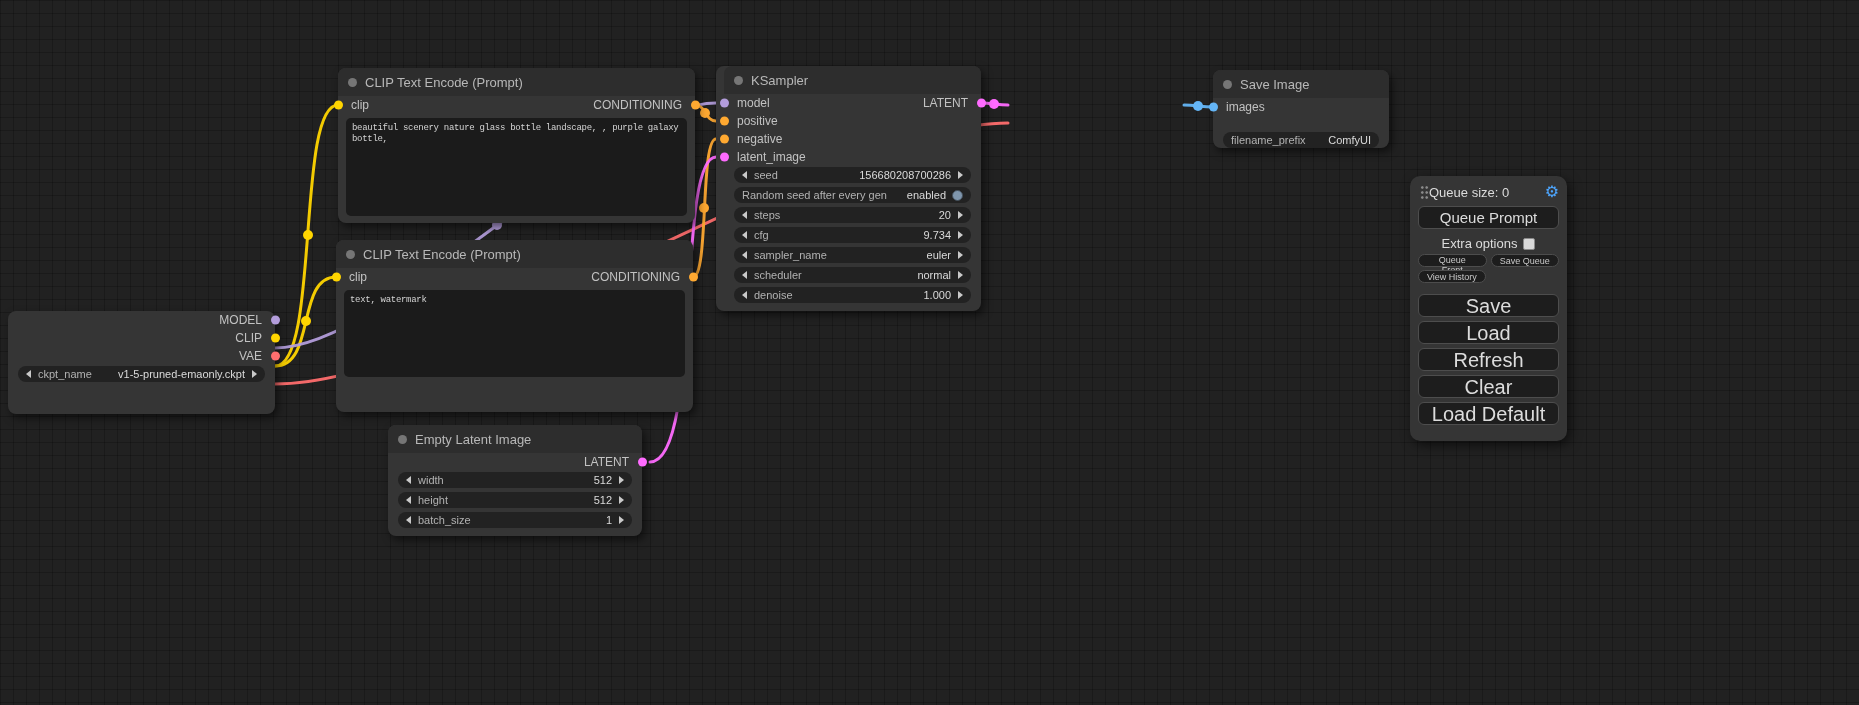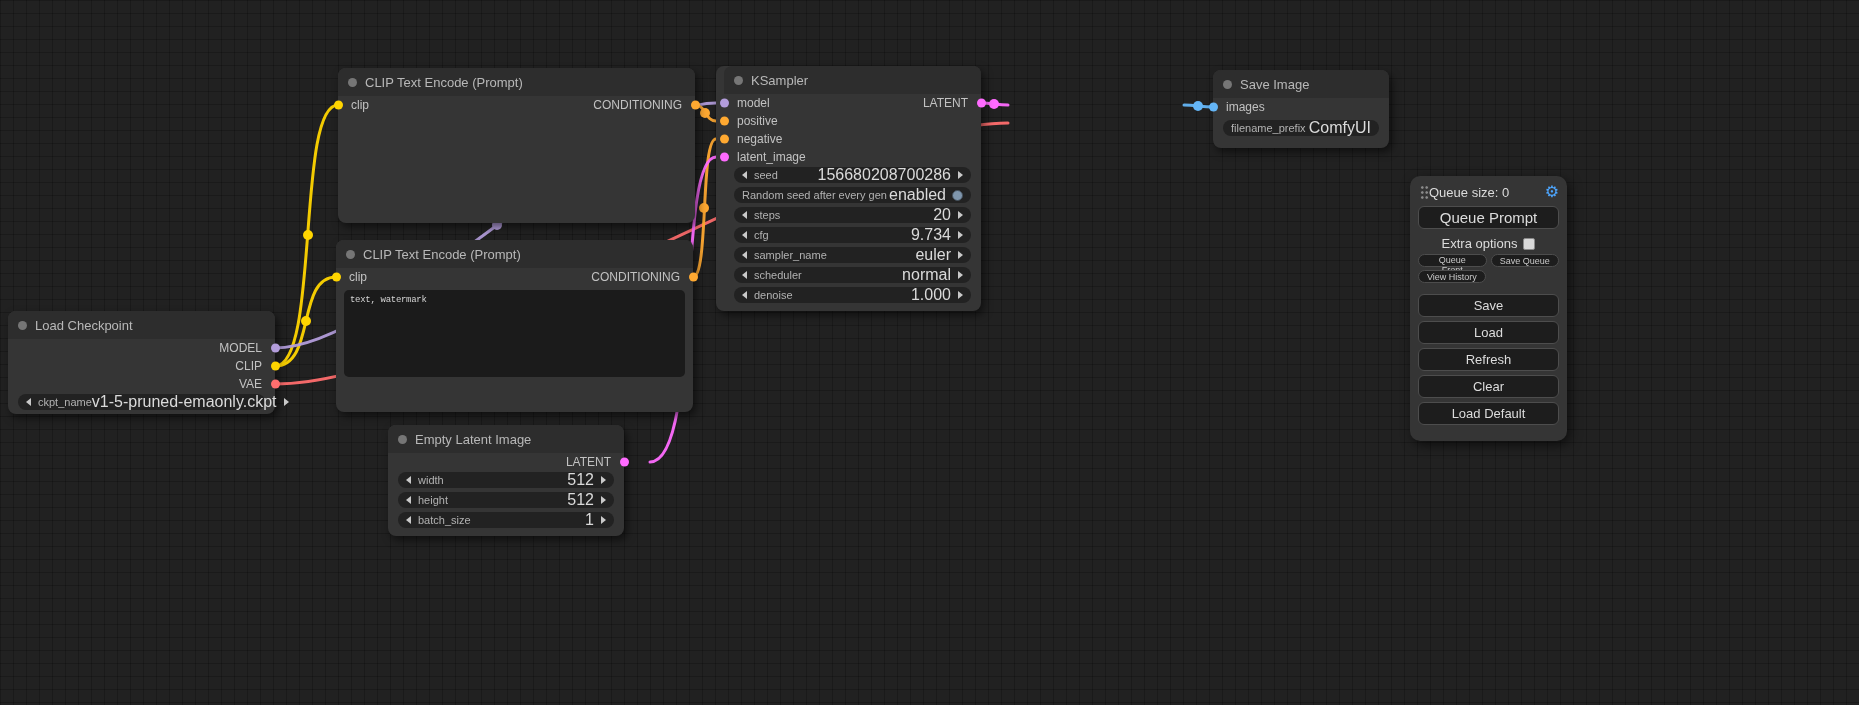--- a/index.html
+++ b/index.html
@@ -29,21 +29,21 @@
   .slot-label.out { margin-left:auto; margin-right:13px;text-align:center; }
   .socket { position:absolute; width:9px; height:9px; border-radius:50%;
             top:50%; transform:translateY(-50%); z-index:3; }
   .socket.in  { left:-4.5px; }
   .socket.out { right:-4.5px; }
 
   .widget { position:relative; height:16px; margin:4px 10px 0; background:#222;
             border-radius:8px; display:flex; align-items:center; padding:0 8px; }
   .widget.first { margin-top:1px; }
   .w-label { color:#b2b2b2; font-size:11px; white-space:nowrap; }
-  .w-value { margin-left:auto; color:#dadada; font-size:16px; white-space:nowrap;text-align:right; }
+  .w-value { margin-left:auto; color:#dadada; font-size:11px; white-space:nowrap;text-align:right; }
   .arr { width:0; height:0; border-style:solid; flex:0 0 auto; }
   .arr.l { border-width:4px 5px 4px 0; border-color:transparent #c9c9c9 transparent transparent; margin-right:7px; }
   .arr.r { border-width:4px 0 4px 5px; border-color:transparent transparent transparent #c9c9c9; margin-left:7px; }
   .toggle-knob { width:11px; height:11px; border-radius:50%; margin-left:6px;
                  border:1px solid #44505c; flex:0 0 auto; }
 
   .prompt-box { margin:4px 8px 0; background:#1b1b1b; border-radius:5px;
                 padding:5px 6px; color:#d4d4d4;
                 font-family:"Liberation Mono", monospace; font-size:9px;
                 letter-spacing:-0.3px; line-height:11px; overflow:hidden; }
@@ -57,21 +57,21 @@
   .menu-header { display:flex; align-items:center; margin:0 0 6px; }
   .drag-handle { width:9px; height:15px; margin-left:2px;
                  background-image:radial-gradient(#8a8a8a 1px, transparent 1.4px);
                  background-size:4.5px 5px; flex:0 0 auto; }
   .queue-size { flex:1; color:#dcdcdc; font-size:13px; }
   .gear { font-size:16px; line-height:1; cursor:pointer; flex:0 0 auto; }
 
   button { font-family:"Liberation Sans", sans-serif; cursor:pointer;
            background:#1d1d1d; border:1px solid #4d4d4d; color:#dcdcdc; }
   .btn-big { display:block; width:100%; height:23px; margin:4px 0;
-             border-radius:6px; font-size:13px; line-height:20px; }
+             border-radius:6px; font-size:20px; line-height:20px; }
   .btn-queue { font-size:15px; }
   .extra-row { display:flex; align-items:center; justify-content:center; gap:6px;
                margin:7px 0 3px; color:#dcdcdc; font-size:13px; }
   .checkbox { width:12px; height:12px; background:#d9d9d9; border:1px solid #8a8a8a;
               border-radius:2px; cursor:pointer; }
   .small-row { display:flex; gap:4px; margin:3px 0; }
   .small-row.center { justify-content:flex-start; }
   .btn-small { flex:1; height:13px; border-radius:8px; font-size:9px;
                line-height:10px; padding:0 8px; color:#c9c9c9; }
   .btn-small.vh { flex:0 0 auto; }
@@ -98,24 +98,20 @@
     <circle cx="497" cy="225" r="5" fill="#B39DDB"></circle>
     <circle cx="642" cy="253" r="5" fill="#FF6E6E"></circle>
     <circle cx="705" cy="113" r="5" fill="#FFA931"></circle>
     <circle cx="704" cy="208" r="5" fill="#FFA931"></circle>
     <circle cx="687" cy="310" r="5" fill="#FF6BFF"></circle>
     <circle cx="994" cy="104" r="5" fill="#FF6BFF"></circle>
     <circle cx="1198" cy="106" r="5" fill="#64B5F6"></circle>
   </svg>
 
   <div class="node" id="lc" style="left:8px; top:311px; width:267px; height:103px;">
-    <div class="node-title">
-      <span class="title-dot"></span>
-      <span class="title-text">Load Checkpoint</span>
-    </div>
     <div class="slot-row">
       <span class="slot-label out">MODEL</span>
       <span class="socket out" style="background: rgb(179, 157, 219);"></span>
     </div>
     <div class="slot-row">
       <span class="slot-label out">CLIP</span>
       <span class="socket out" style="background: rgb(255, 213, 0);"></span>
     </div>
     <div class="slot-row">
       <span class="slot-label out">VAE</span>
@@ -133,37 +129,38 @@
     <div class="node-title">
       <span class="title-dot"></span>
       <span class="title-text">CLIP Text Encode (Prompt)</span>
     </div>
     <div class="slot-row">
       <span class="socket in" style="background: rgb(255, 213, 0);"></span>
       <span class="slot-label in">clip</span>
       <span class="slot-label out">CONDITIONING</span>
       <span class="socket out" style="background: rgb(255, 169, 49);"></span>
     </div>
+    <div class="prompt-box">beautiful scenery nature glass bottle landscape, , purple galaxy bottle,</div>
   </div>
 
   <div class="node" id="cte2" style="left:336px; top:240px; width:357px; height:172px;">
     <div class="node-title">
       <span class="title-dot"></span>
       <span class="title-text">CLIP Text Encode (Prompt)</span>
     </div>
     <div class="slot-row">
       <span class="socket in" style="background: rgb(255, 213, 0);"></span>
       <span class="slot-label in">clip</span>
       <span class="slot-label out">CONDITIONING</span>
       <span class="socket out" style="background: rgb(255, 169, 49);"></span>
     </div>
     <div class="prompt-box">text, watermark</div>
   </div>
 
-  <div class="node" id="eli" style="left:388px; top:425px; width:236px; height:111px;">
+  <div class="node" id="eli" style="left:388px; top:425px; width:254px; height:111px;">
     <div class="node-title">
       <span class="title-dot"></span>
       <span class="title-text">Empty Latent Image</span>
     </div>
     <div class="slot-row">
       <span class="slot-label out">LATENT</span>
       <span class="socket out" style="background: rgb(255, 107, 255);"></span>
     </div>
     <div class="widget first">
       <span class="arr l"></span>
@@ -254,21 +251,21 @@
 
   <div class="node" id="si" style="left:1213px; top:70px; width:176px; height:78px;">
     <div class="node-title">
       <span class="title-dot"></span>
       <span class="title-text">Save Image</span>
     </div>
     <div class="slot-row">
       <span class="socket in" style="background: rgb(100, 181, 246);"></span>
       <span class="slot-label in">images</span>
     </div>
-    <div class="widget" style="margin-top:4px;">
+    <div class="widget" style="margin-top:16px;">
       <span class="w-label">filename_prefix</span>
       <span class="w-value">ComfyUI</span>
     </div>
   </div>
 
   <div class="menu">
     <div class="menu-header">
       <span class="drag-handle"></span>
       <span class="queue-size">Queue size: 0</span>
       <span class="gear" style="color: rgb(77, 166, 255);">⚙</span>

